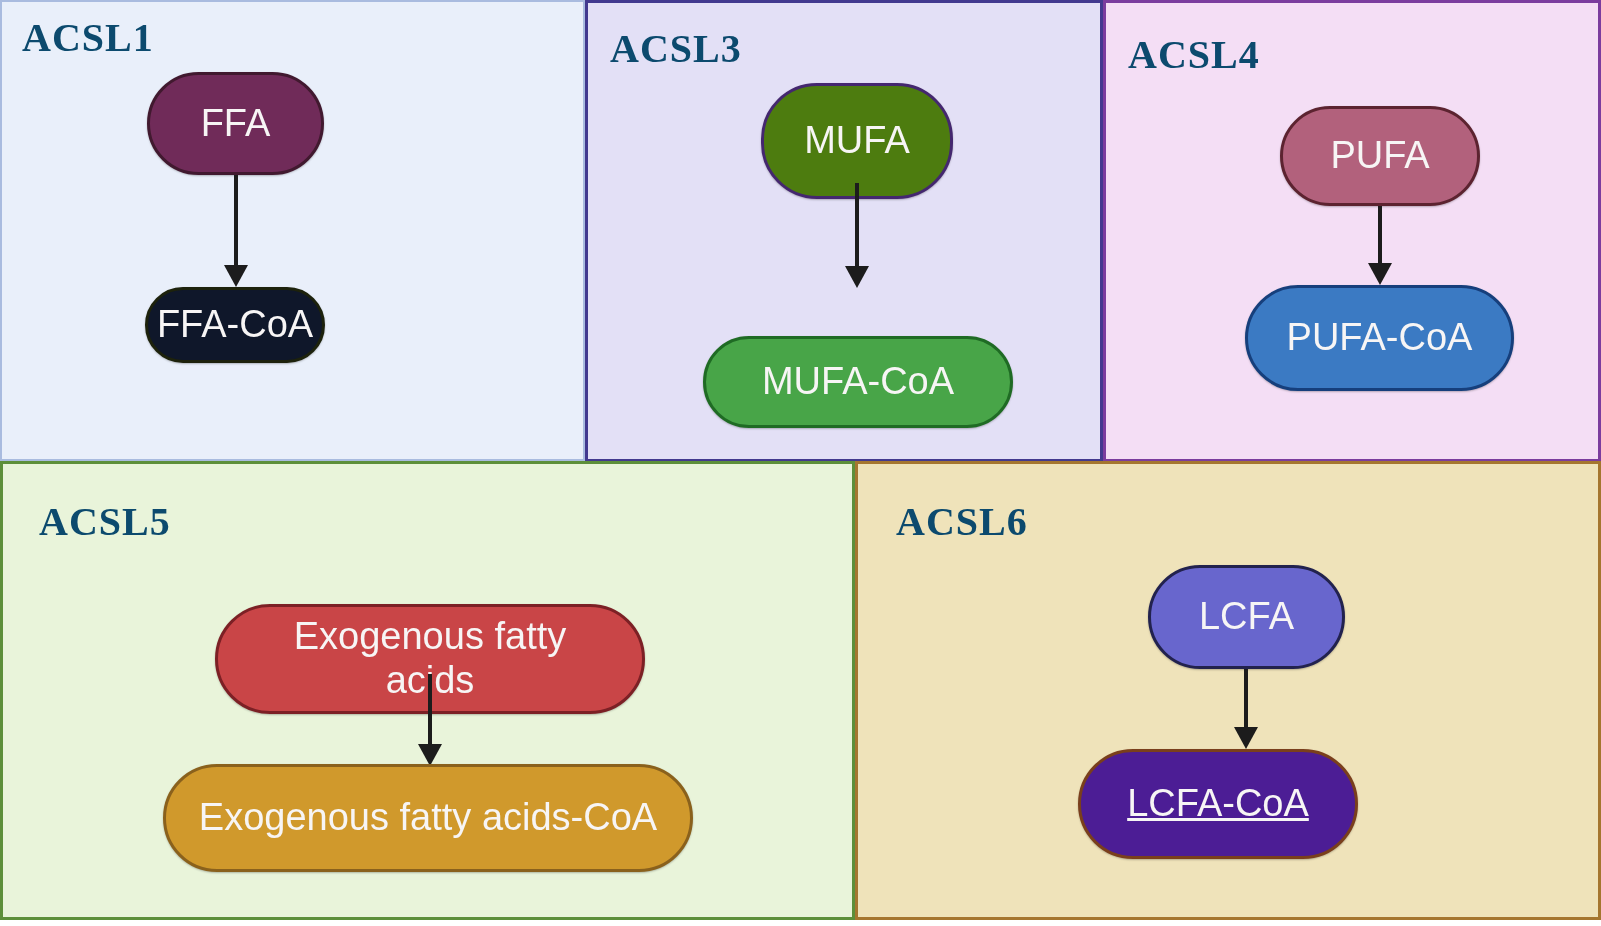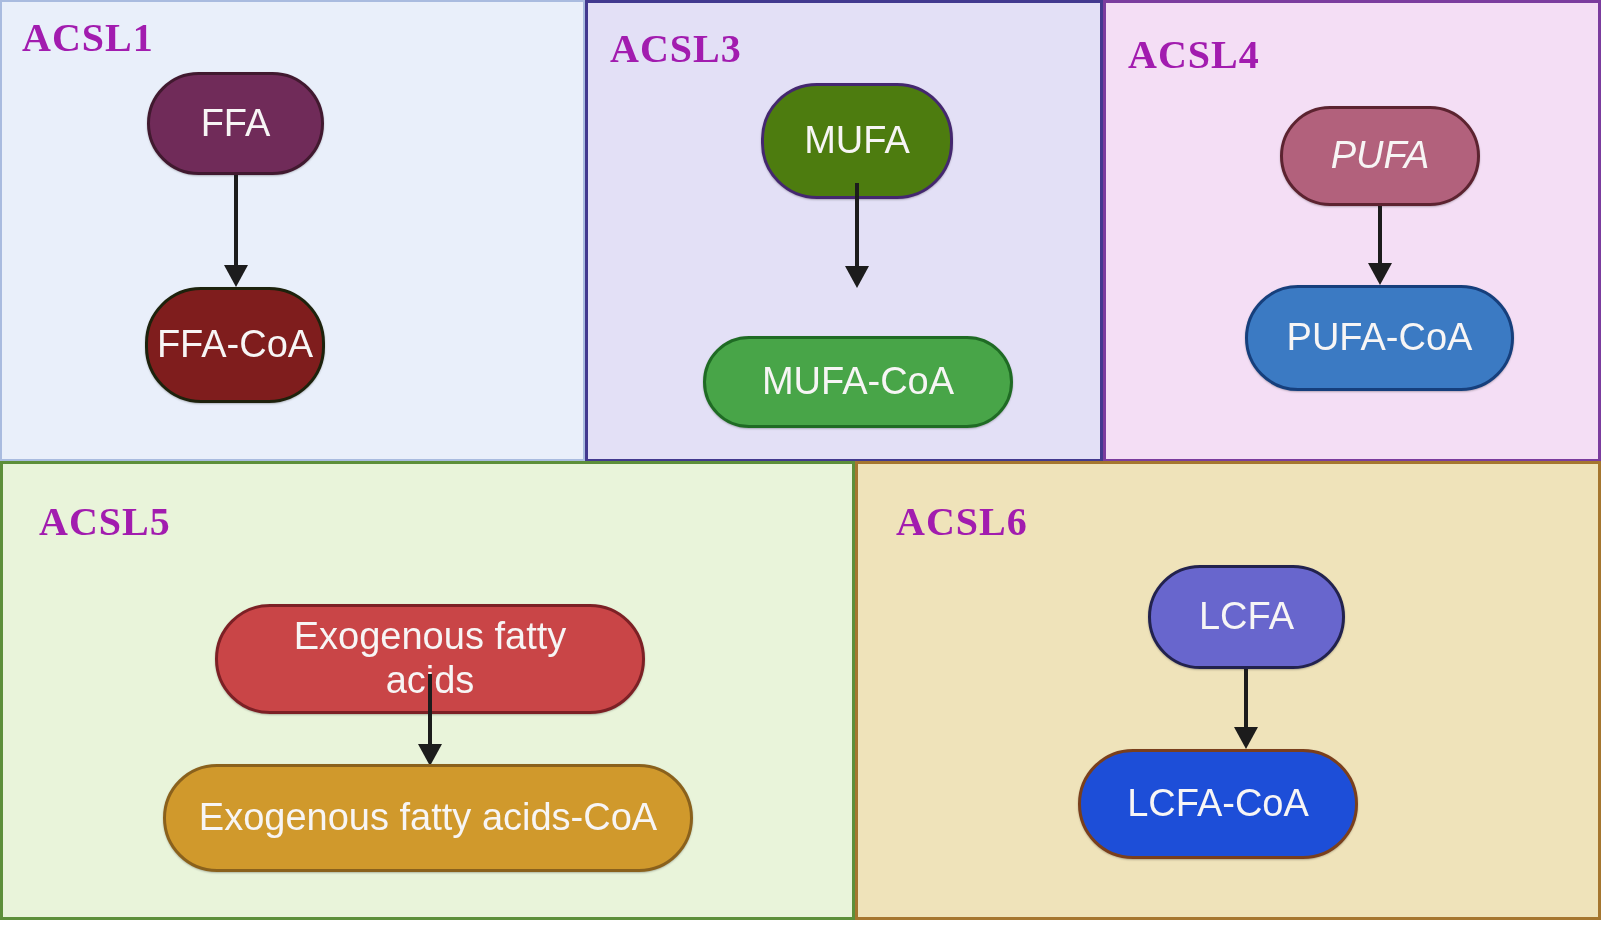--- a/index.html
+++ b/index.html
@@ -13,21 +13,21 @@
   .panel{
     position:absolute;
     box-sizing:border-box;
     border-style:solid;
   }
   .panel-title{
     position:absolute;
     font-family:"Liberation Serif", serif;
     font-weight:bold;
     font-size:40px;
-    color:#a21caf;
+    color:#0c4a6e;
     letter-spacing:1px;
   }
   .node{
     position:absolute;
     box-sizing:border-box;
     border:3px solid #000;
     border-radius:56px;
     display:flex;
     align-items:center;
     justify-content:center;
@@ -62,36 +62,36 @@
 
 <div id="stage">
 
   <div class="panel" style="left: 0px; top: 0px; width: 585px; height: 461px; border-width: 2px; background-color: rgb(233, 239, 250); border-color: rgb(169, 187, 223);">
     <div class="panel-title" style="left:20px;top:12px;">ACSL1</div>
     <div class="node" style="left: 145px; top: 70px; width: 177px; height: 103px; background-color: rgb(112, 43, 89); border-color: rgb(65, 25, 47);">FFA</div>
     <div class="arrow" style="left:222px;top:173px;width:24px;height:112px;">
       <div class="shaft" style="height: 92px; background-color: rgb(28, 28, 28);"></div>
       <div class="head" style="border-top-color: rgb(28, 28, 28);"></div>
     </div>
-    <div class="node" style="left: 143px; top: 285px; width: 180px; height: 116px; background-color: #7f1d1d; border-color: rgb(29, 34, 12);">FFA-CoA</div>
+    <div class="node" style="left: 143px; top: 285px; width: 180px; height: 76px; background-color: #0f172a; border-color: rgb(29, 34, 12);">FFA-CoA</div>
   </div>
 
   <div class="panel" style="left: 585px; top: 0px; width: 518px; height: 462px; border-width: 3px; background-color: rgb(227, 224, 246); border-color: rgb(66, 57, 143); padding-left: 12px;">
     <div class="panel-title" style="left:22px;top:22px;">ACSL3</div>
     <div class="node" style="left: 173px; top: 80px; width: 192px; height: 116px; background-color: #4d7c0f; border-color: rgb(68, 39, 111);">MUFA</div>
     <div class="arrow" style="left:257px;top:180px;width:24px;height:105px;">
       <div class="shaft" style="height: 85px; background-color: rgb(28, 28, 28);"></div>
       <div class="head" style="border-top-color: rgb(28, 28, 28);"></div>
     </div>
     <div class="node" style="left: 115px; top: 285px; width: 310px; height: 92px; background-color: rgb(72, 165, 72); border-color: rgb(31, 107, 36); margin-top: 48px;">MUFA-CoA</div>
   </div>
 
   <div class="panel" style="left: 1103px; top: 0px; width: 498px; height: 462px; border-width: 3px; background-color: rgb(244, 222, 245); border-color: rgb(123, 60, 158);">
     <div class="panel-title" style="left:22px;top:28px;">ACSL4</div>
-    <div class="node" style="left: 174px; top: 103px; width: 200px; height: 100px; background-color: rgb(178, 97, 124); border-color: rgb(92, 35, 48); font-style: italic;">PUFA</div>
+    <div class="node" style="left: 174px; top: 103px; width: 200px; height: 100px; background-color: rgb(178, 97, 124); border-color: rgb(92, 35, 48);">PUFA</div>
     <div class="arrow" style="left:262px;top:203px;width:24px;height:79px;">
       <div class="shaft" style="height: 59px; background-color: rgb(28, 28, 28);"></div>
       <div class="head" style="border-top-color: rgb(28, 28, 28);"></div>
     </div>
     <div class="node" style="left: 139px; top: 282px; width: 269px; height: 106px; background-color: rgb(59, 122, 195); border-color: rgb(22, 63, 124);">PUFA-CoA</div>
   </div>
 
   <div class="panel" style="left: 0px; top: 461px; width: 855px; height: 459px; border-width: 3px; background-color: rgb(233, 244, 218); border-color: rgb(93, 143, 58);">
     <div class="panel-title" style="left:36px;top:34px;">ACSL5</div>
     <div class="node" style="left: 212px; top: 100px; width: 430px; height: 110px; padding: 0px 58px; background-color: rgb(201, 69, 71); border-color: rgb(124, 32, 37); margin-top: 40px;">Exogenous fatty acids</div>
@@ -102,16 +102,16 @@
     <div class="node" style="left: 160px; top: 300px; width: 530px; height: 108px; background-color: rgb(208, 153, 44); border-color: rgb(138, 97, 28);">Exogenous fatty acids-CoA</div>
   </div>
 
   <div class="panel" style="left: 855px; top: 461px; width: 746px; height: 459px; border-width: 3px; background-color: rgb(239, 227, 186); border-color: rgb(165, 118, 47);">
     <div class="panel-title" style="left:38px;top:34px;">ACSL6</div>
     <div class="node" style="left: 290px; top: 101px; width: 197px; height: 104px; background-color: rgb(104, 102, 205); border-color: rgb(34, 34, 78);">LCFA</div>
     <div class="arrow" style="left:376px;top:205px;width:24px;height:80px;">
       <div class="shaft" style="height: 60px; background-color: rgb(28, 28, 28);"></div>
       <div class="head" style="border-top-color: rgb(28, 28, 28);"></div>
     </div>
-    <div class="node" style="left: 220px; top: 285px; width: 280px; height: 110px; background-color: #1d4ed8; border-color: rgb(122, 63, 28);">LCFA-CoA</div>
+    <div class="node" style="left: 220px; top: 285px; width: 280px; height: 110px; background-color: #4c1d95; border-color: rgb(122, 63, 28); text-decoration: underline;">LCFA-CoA</div>
   </div>
 
 </div>
 
 </body></html>

